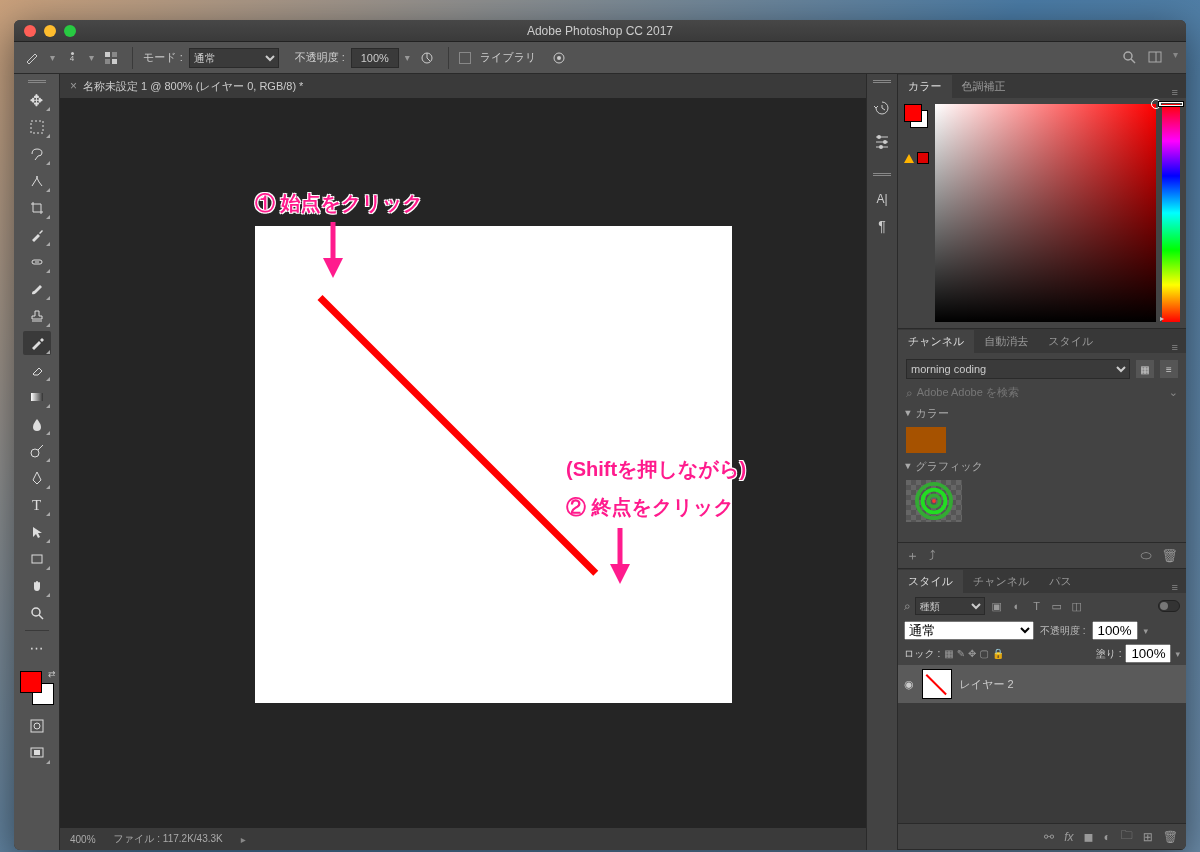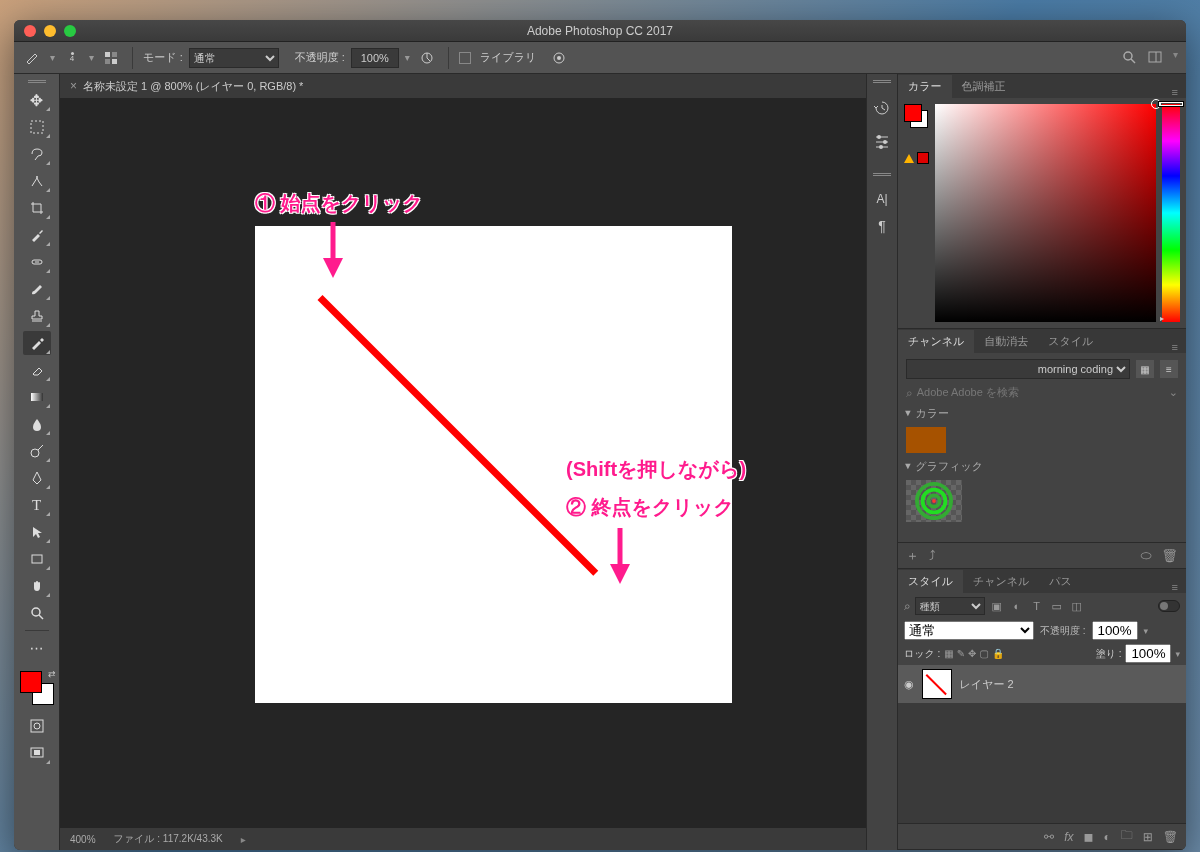--- a/index.html
+++ b/index.html
@@ -52,21 +52,21 @@
 .colorwell .sw .f { position:absolute; left:0; top:0; width:18px; height:18px; background:#f00; border:1px solid #000; z-index:2;}
 .colorwell .sw .b { position:absolute; right:0; bottom:0; width:18px; height:18px; background:#fff; border:1px solid #000;}
 .colorwell .warn { display:flex; align-items:center; gap:3px; font-size:10px; margin-top:20px;}
 .colorwell .warn .tri { width:0;height:0;border-left:5px solid transparent;border-right:5px solid transparent;border-bottom:9px solid #ffb400;}
 .colorwell .warn .sqr { width:12px; height:12px; background:#d00; border:1px solid #000;}
 .colorfield { flex: 1; position: relative; background: linear-gradient(to bottom, rgba(0,0,0,0), #000), linear-gradient(to right, #fff, #f00); }
 .colorfield .ring { position:absolute; right:0; top:0; width:10px; height:10px; border:1px solid #fff; border-radius:50%; transform:translate(50%,-50%);}
 .huebar { width: 18px; background: linear-gradient(to bottom, #f00, #f0f 17%, #00f 33%, #0ff 50%, #0f0 67%, #ff0 83%, #f00); position: relative; }
 .libbody { padding: 6px 8px; display: flex; flex-direction: column; gap: 6px; flex: 1; overflow: hidden; }
 .librow { display: flex; align-items: center; gap: 6px; }
-.librow select { flex: 1; background: #3a3a3a; border: 1px solid #2a2a2a; color: #ccc; height: 20px; font-size: 11px; text-align: right; }
+.librow select { flex: 1; background: #3a3a3a; border: 1px solid #2a2a2a; color: #ccc; height: 20px; font-size: 11px; }
 .librow .viewbtn { width: 18px; height: 18px; background: #555; display: flex; align-items: center; justify-content: center; color: #ccc; font-size: 10px; }
 .libsearch { display: flex; align-items: center; gap: 4px; color: #777; font-size: 11px; }
 .libsearch .sicon { font-size: 12px; }
 .libsec { color: #aaa; font-size: 11px; }
 .libsec .tri { display: inline-block; margin-right: 4px; transform: rotate(90deg); }
 .lib-colorchip { width: 40px; height: 26px; background: #a65200; }
 .lib-graphic { width: 56px; height: 42px; background: repeating-conic-gradient(#555 0 25%, #666 0 50%) 0 0/10px 10px; display:flex; align-items:center; justify-content:center; }
 .lib-graphic .spiral { width:38px; height:38px; }
 .libfoot { height: 26px; border-top: 1px solid #2a2a2a; display: flex; align-items: center; padding: 0 8px; gap: 10px; color: #999; font-size: 13px; }
 .libfoot .spacer { flex:1; }

